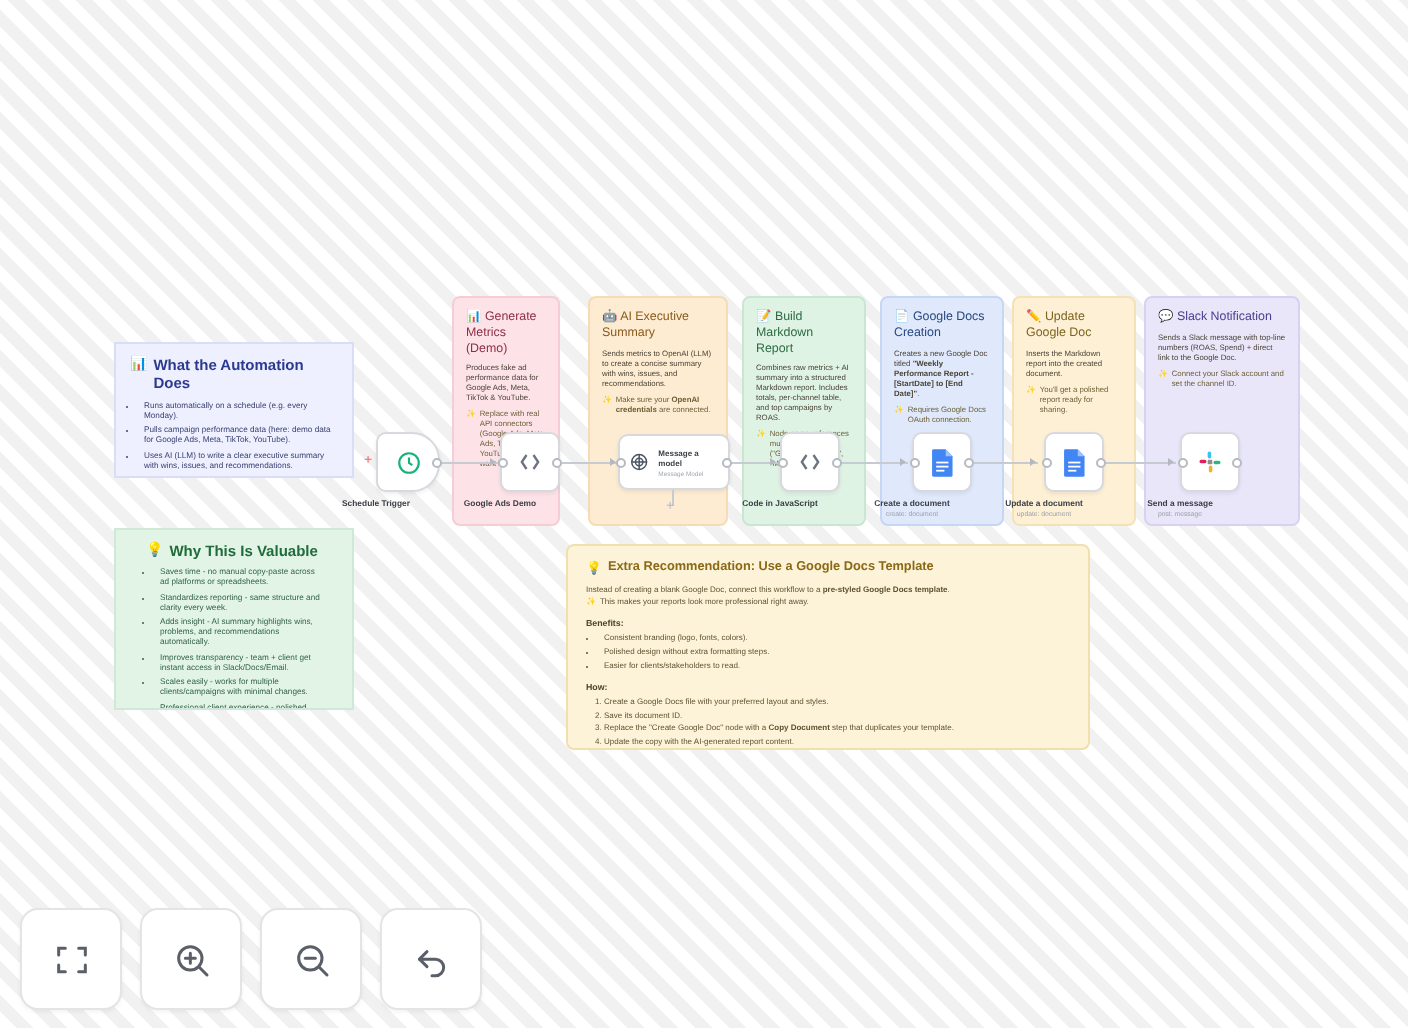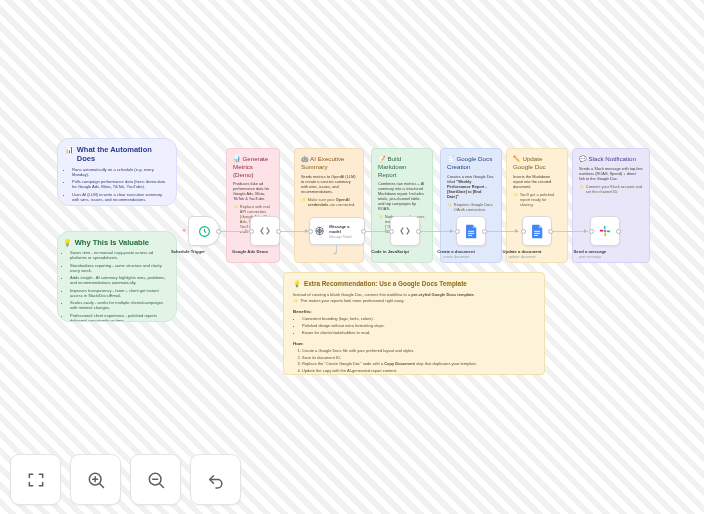--- a/index.html
+++ b/index.html
@@ -6,31 +6,31 @@
   body{
     width:704px;height:514px;overflow:hidden;position:relative;
     font-family:"Liberation Sans",sans-serif;
     background-color:#fafafa;
     background-image:repeating-linear-gradient(45deg,
       #ffffff 0px,#ffffff 6px,#f1f1f1 6px,#f1f1f1 12px);
   }
   .canvas{position:absolute;inset:0;}
 
   
-  .note{position:absolute;border-radius:12px;box-sizing:border-box;overflow:hidden;}
+  .note{position:absolute;border-radius:0;box-sizing:border-box;overflow:hidden;margin-top:33px;}
   .note .nt{font-weight:bold;line-height:1.25;display:flex;gap:3px;align-items:flex-start;}
   .note .nt .emo{flex:none;font-size:7px;line-height:1.3;}
   .note ul{margin:3px 0 0 0;padding-left:7px;}
   .note li{margin-bottom:2.5px;line-height:1.22;}
 
   .note-info{background:#eef0ff;border:1px solid #d9ddf7;padding:6px 7px;}
   .note-info .nt{font-size:7.5px;color:#2b3a8f;}
   .note-info li,.note-info p{font-size:4.1px;color:#3a4270;}
 
-  .note-green{background:#e2f4e6;border:1px solid #cfe9d6;padding:6px 5px;}
+  .note-green{background:#e2f4e6;border:1px solid #cfe9d6;padding:6px 15px;}
   .note-green .nt{font-size:7.5px;color:#1f6b3a;}
   .note-green li,.note-green p{font-size:4.1px;color:#33624a;}
 
   
   .gnote{position:absolute;border-radius:4px;box-sizing:border-box;padding:6px 6px;overflow:hidden;}
   .gnote .nt{font-size:6.2px;line-height:1.25;}
   .gnote .bd{font-size:3.9px;line-height:1.28;margin-top:3px;color:#4a4336;}
   .gnote .hint{font-size:3.9px;line-height:1.28;margin-top:3px;color:#6b5f36;display:flex;gap:2px;}
   .gnote .hint .emo{flex:none;}
   b{font-weight:bold;}

